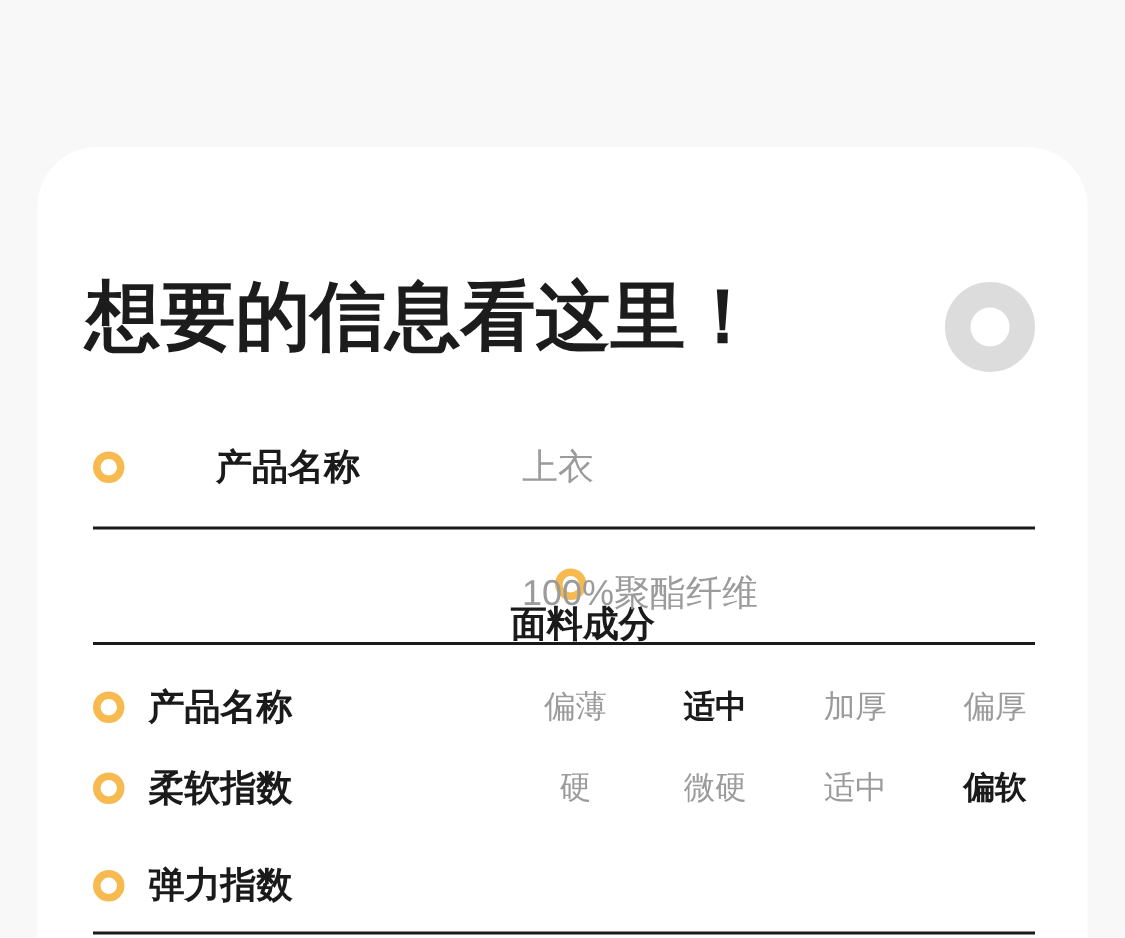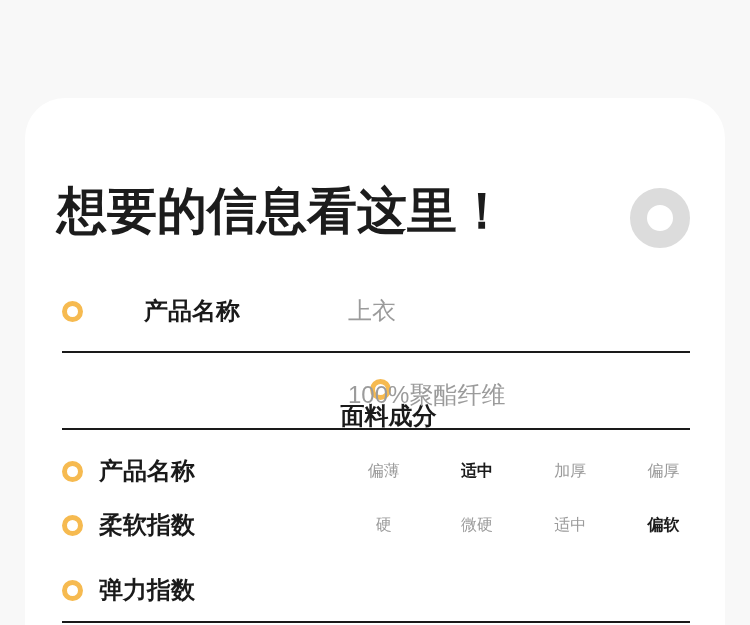--- a/index.html
+++ b/index.html
@@ -74,21 +74,21 @@
   }
   .options {
     position: absolute;
     left: 275px;
     width: 373px;
     display: flex;
   }
   .opt {
     flex: 1;
     text-align: center;
-    font-size: 16px;
+    font-size: 21px;
     white-space: nowrap;
   }
   .opt[data-state="off"] { color: #9b9b9b; font-weight: 400; }
   .opt[data-state="on"]  { color: #1a1a1a; font-weight: 700; }
   .divider {
     position: absolute;
     left: 37px;
     width: 628px;
     height: 2px;
     background: #1a1a1a;

